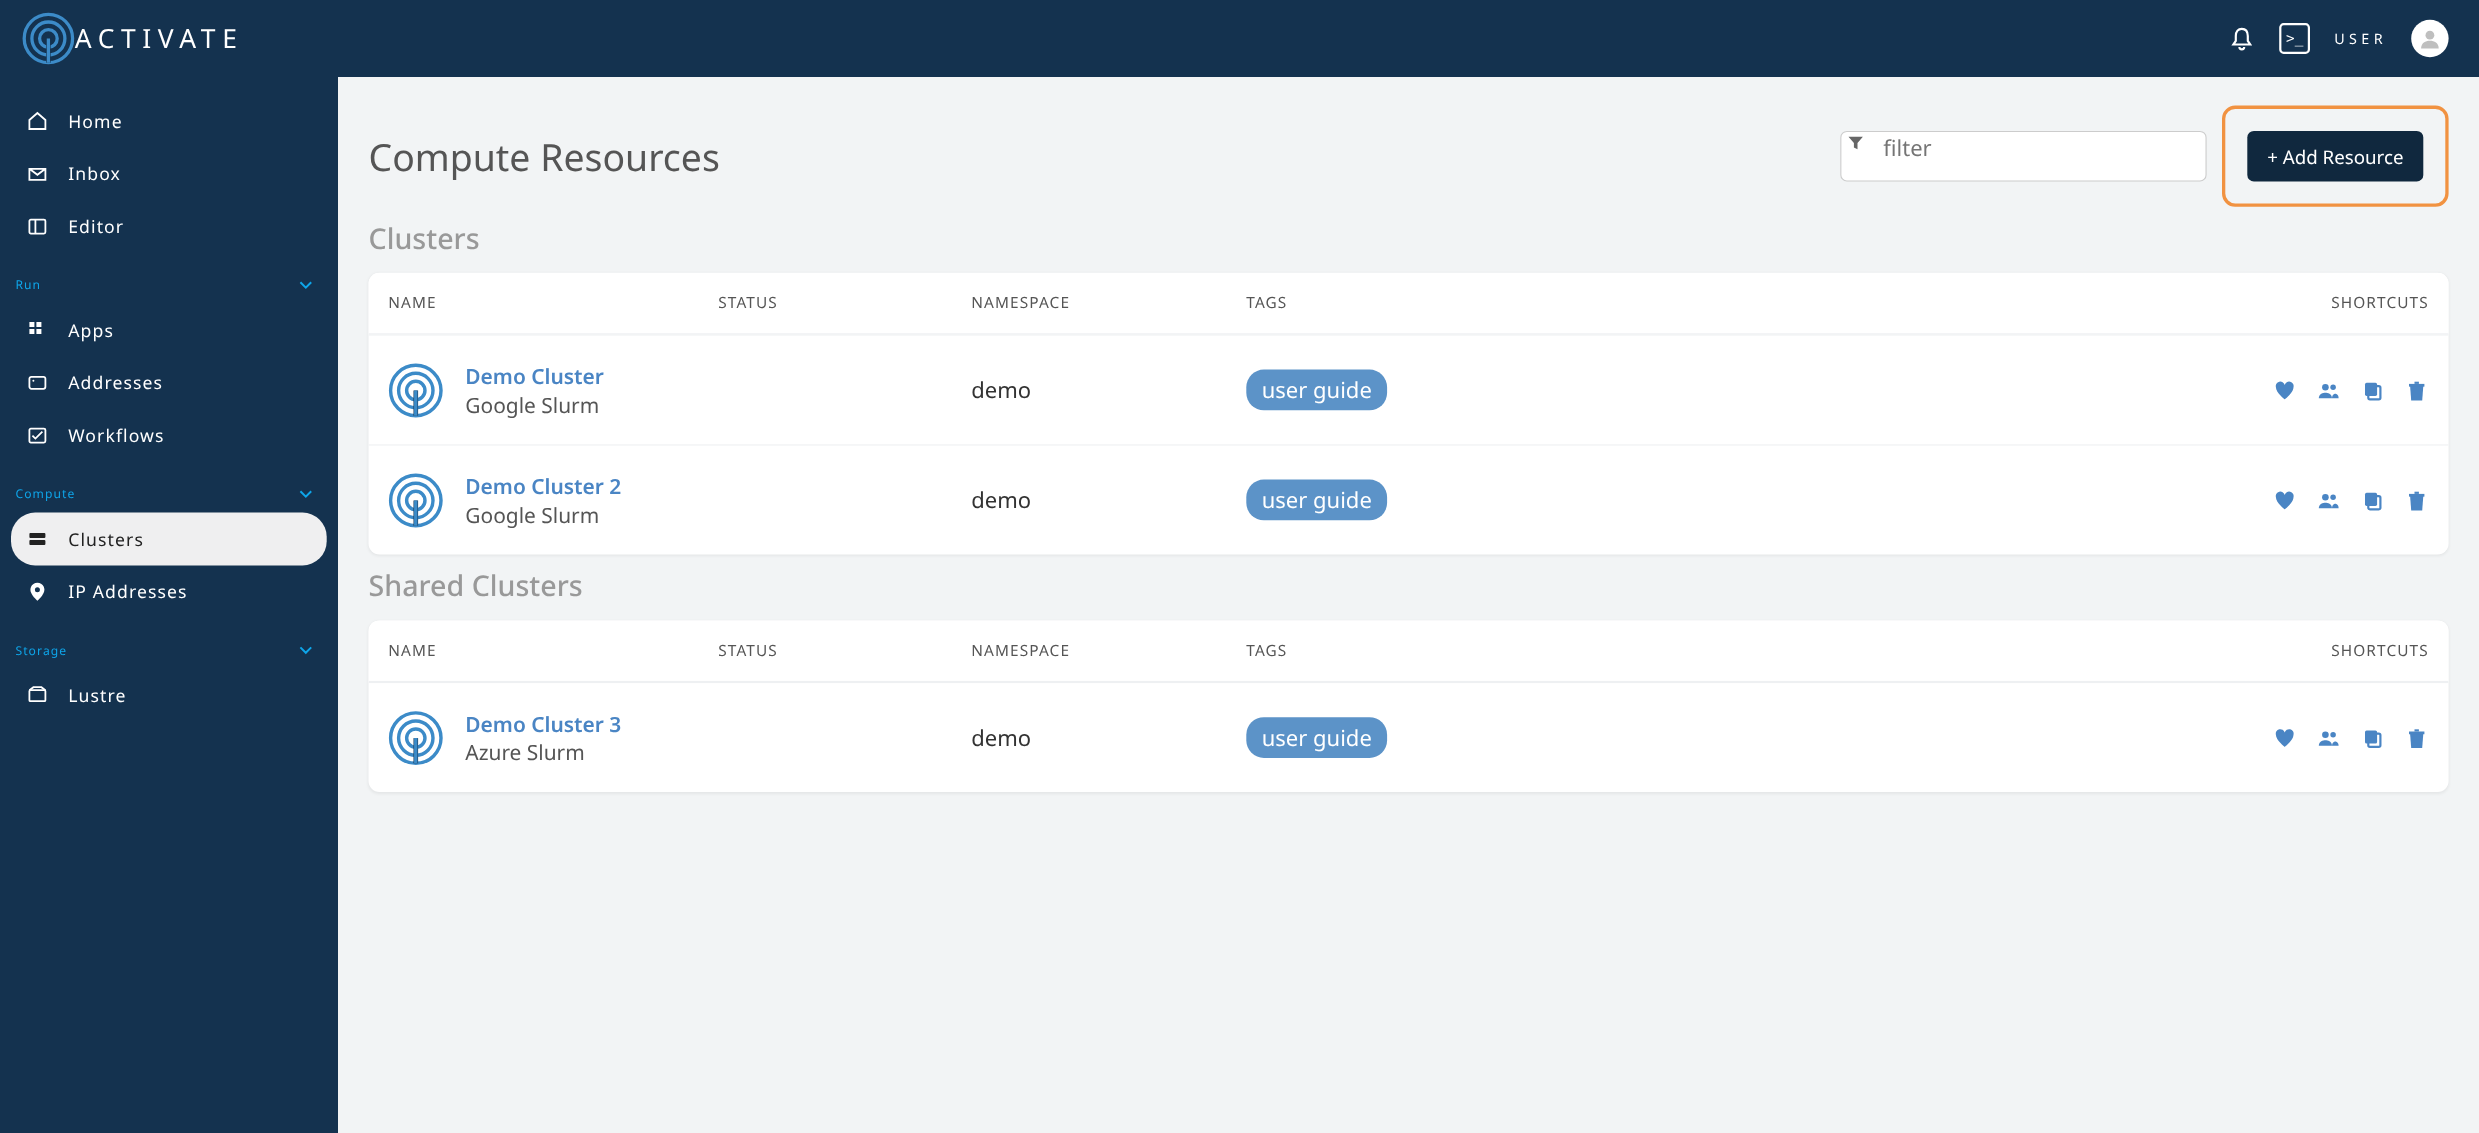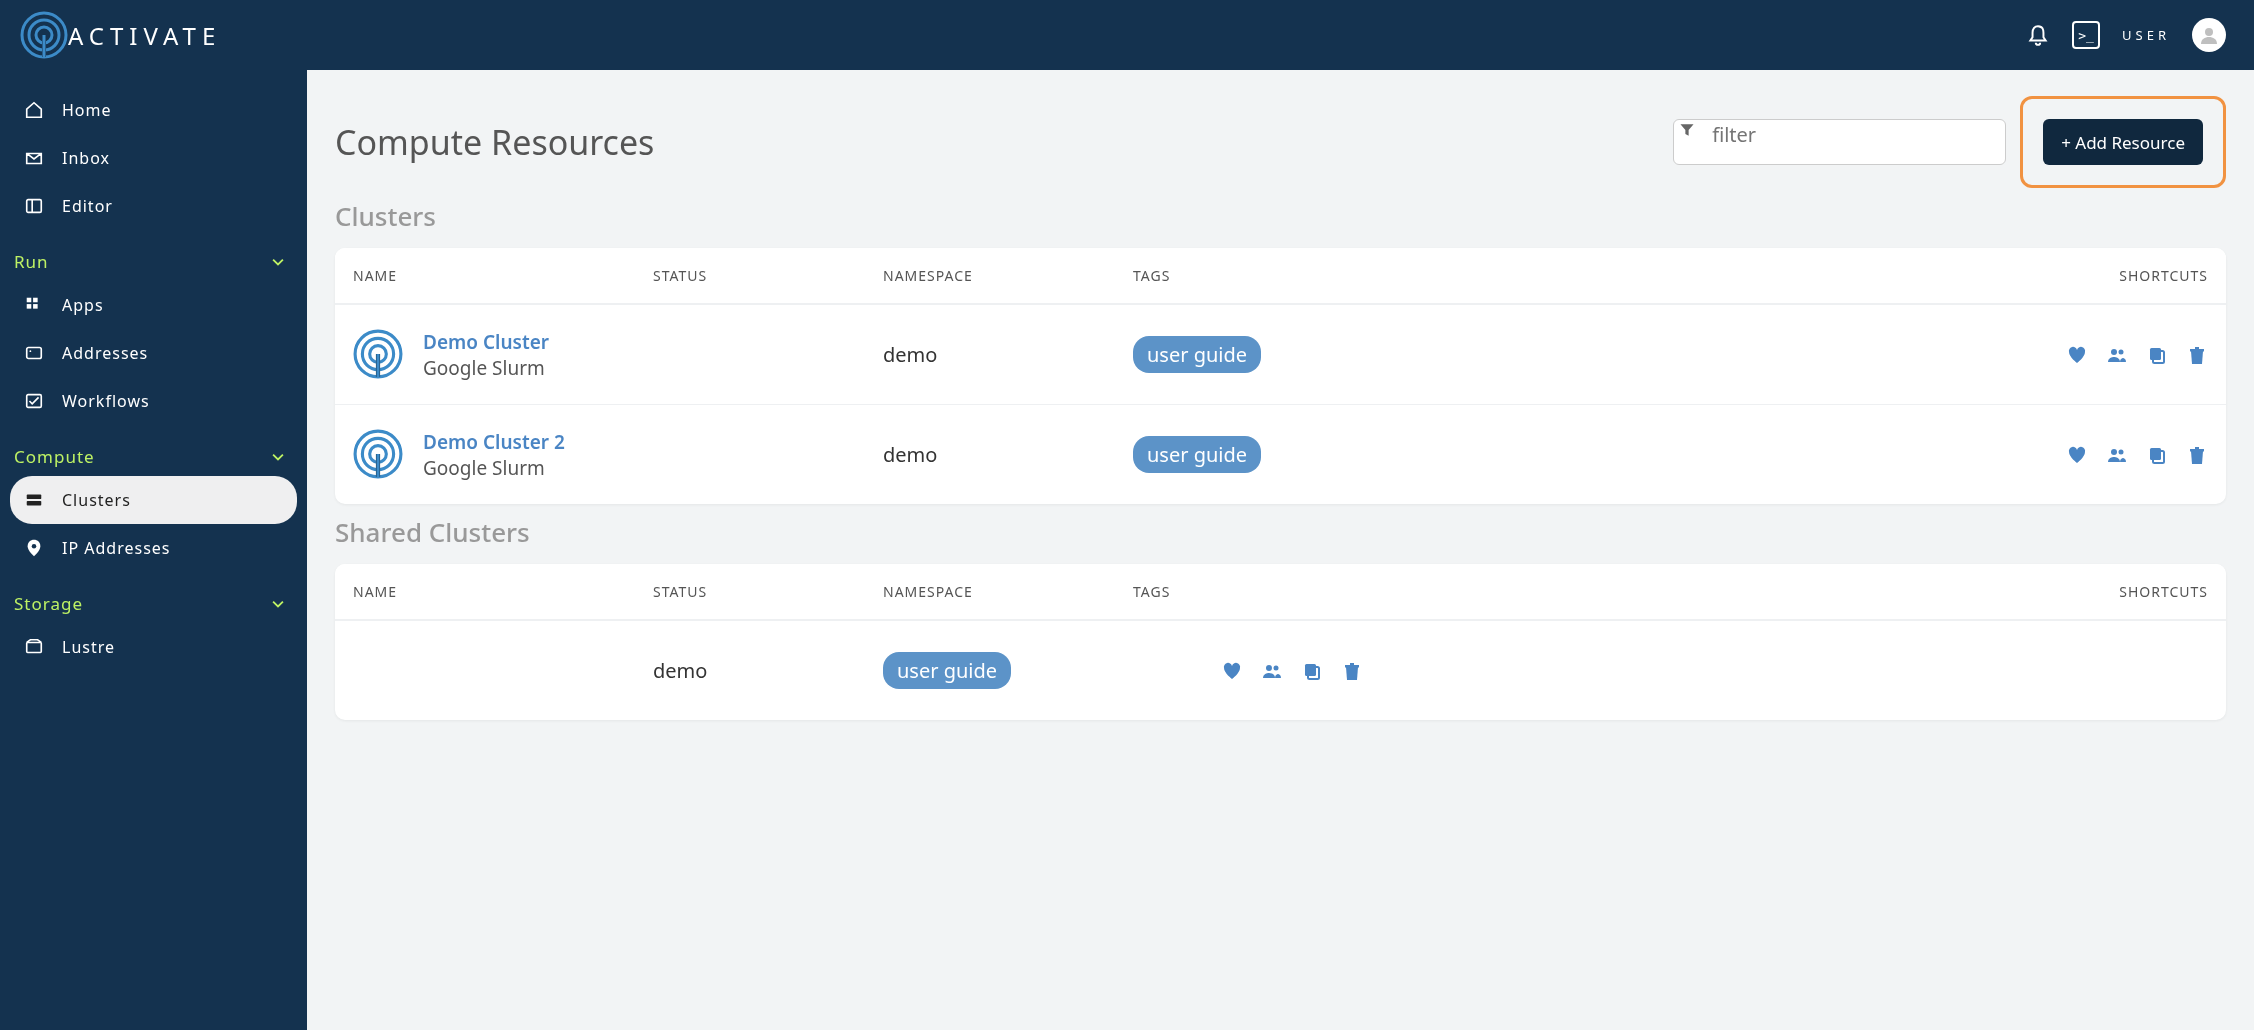--- a/index.html
+++ b/index.html
@@ -29,41 +29,41 @@
   .terminal-box{width:28px;height:28px;border:2px solid #fff;border-radius:4px;display:flex;align-items:center;justify-content:center;font-family:monospace;font-size:13px;line-height:1;}
   .user-lbl{color:#fff;letter-spacing:4px;font-size:13px;}
   .avatar{width:34px;height:34px;border-radius:50%;background:#fff;display:flex;align-items:center;justify-content:center;}
 
   
   .sidebar{position:fixed;top:var(--header-h);left:0;bottom:0;width:var(--side-w);background:var(--navy);color:#fff;padding:16px 10px;overflow-y:auto;}
   .nav-item{display:flex;align-items:center;gap:18px;padding:13px 14px;border-radius:22px;cursor:pointer;font-size:16px;letter-spacing:1px;color:#fff;}
   .nav-item .icon-slot{width:20px;display:flex;justify-content:center;}
   .nav-item.active{background:var(--side-hover);color:#222;}
   .nav-item.active .icon-slot{color:#222;}
-  .nav-section{display:flex;align-items:center;justify-content:space-between;padding:20px 10px 8px 4px;font-size:17px;letter-spacing:1px;color:#bef264;cursor:pointer;}
+  .nav-section{display:flex;align-items:center;justify-content:space-between;padding:20px 10px 8px 4px;font-size:11px;letter-spacing:1px;color:#0ea5e9;cursor:pointer;}
   .sidebar svg{display:block;}
 
   
   .main{margin-left:var(--side-w);margin-top:var(--header-h);padding:26px 28px;}
   .page-header{display:flex;align-items:center;justify-content:space-between;gap:20px;margin-bottom:6px;}
   .page-title{font-size:34px;font-weight:400;color:var(--grey-dark);margin:0;}
   .right-controls{display:flex;align-items:center;gap:14px;}
   .filter-wrap{display:flex;align-items:flex-start;background:#fff;border:1px solid #ccc;border-radius:6px;padding:0 4px;height:46px;min-width:310px;}
   .filter-wrap svg{color:#666;margin-right:14px;}
   .filter-wrap input{border:none;outline:none;font-size:20px;color:#666;width:100%;background:transparent;}
   .add-btn{height:46px;padding:0 18px;background:var(--navy-dark);color:#fff;border:none;border-radius:6px;font-size:17px;cursor:pointer;box-shadow:0 0 0 3px var(--orange),0 0 0 6px rgba(0,0,0,0);}
   .add-highlight{border:3px solid var(--orange);border-radius:12px;padding:20px;}
 
   .section-title{font-size:26px;color:var(--grey);margin:10px 0 14px;font-weight:500;}
 
   .table{background:#fff;border-radius:10px;box-shadow:0 1px 3px rgba(0,0,0,.06);overflow:hidden;}
   .thead,.trow{display:grid;grid-template-columns:300px 230px 250px 230px 1fr;align-items:center;padding:0 18px;}
   .thead{height:56px;color:var(--grey-dark);font-size:14px;letter-spacing:1px;background:#fff;border-bottom:1px solid var(--row-border);}
   .trow{min-height:100px;border-top:1px solid var(--row-border);}
-  .cell-name{display:flex;align-items:flex-start;gap:20px;}
+  .cell-name{display:flex;align-items:center;gap:20px;}
   .cluster-logo{width:50px;height:50px;flex:0 0 50px;}
   .cluster-link{color:var(--blue);font-size:19px;font-weight:600;text-decoration:none;}
   .cluster-sub{color:var(--grey-dark);font-size:19px;}
   .namespace{font-size:20px;color:#333;}
   .tag{display:inline-block;background:var(--tag);color:#fff;font-size:20px;padding:5px 14px;border-radius:16px;}
   .shortcuts{display:flex;gap:18px;justify-content:flex-end;color:var(--blue);}
   .shortcut{cursor:pointer;}
   .shortcut svg{display:block;}
 
   
@@ -376,20 +376,29 @@
       <div class="section-title">Shared Clusters</div>
       <div class="table">
         <div class="thead">
           <div>NAME</div>
           <div>STATUS</div>
           <div>NAMESPACE</div>
           <div>TAGS</div>
           <div style="text-align: right;">SHORTCUTS</div>
         </div>
         <div class="trow">
+      <div class="cell-name">
+        <svg class="cluster-logo" viewBox="0 0 48 48">
+              <use href="#brand-logo"></use>
+            </svg>
+        <div>
+          <a href="#" class="cluster-link">Demo Cluster 3</a>
+          <div class="cluster-sub">Azure Slurm</div>
+        </div>
+      </div>
       <div></div>
       <div class="namespace">demo</div>
       <div><span class="tag">user guide</span></div>
       <div class="shortcuts">
         <span class="shortcut">
               <svg width="22" height="22" viewBox="0 0 22 22">
                 <use href="#icon-heart"></use>
               </svg>
             </span>
         <span class="shortcut">

